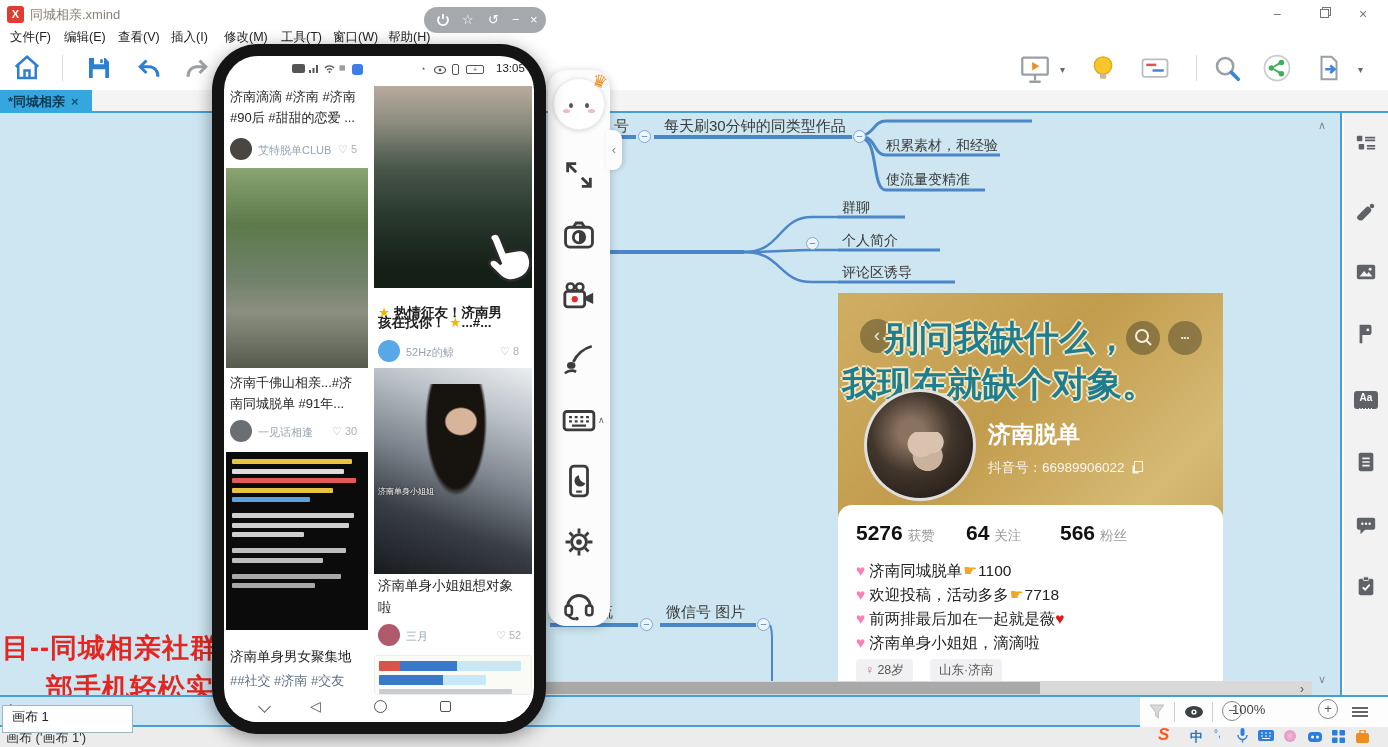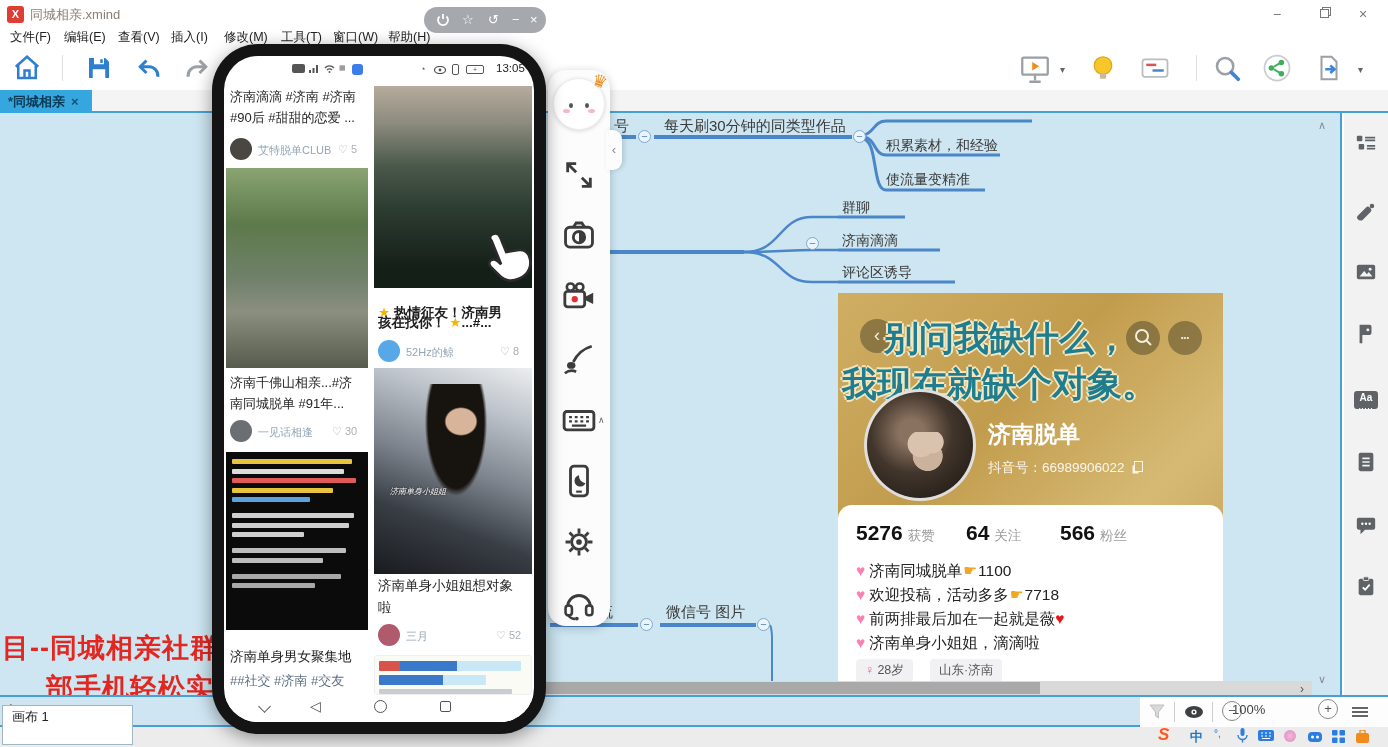--- a/index.html
+++ b/index.html
@@ -63,21 +63,21 @@
   .bio-heart { color:#ff7fb5; margin-right:4px; }
   .bio-pointer { color:#f0a722; margin:0 1px; }
   .bio-red { color:#e01a1a; }
   .tagpill { position:absolute; top:154px; height:23px; background:#f1f1f3; border-radius:4px; color:#555; font-size:12.5px; line-height:23px; padding:0 9px; }
   .female { color:#f06292; margin-right:3px; }
 
   
   #hscroll { left:546px; top:681px; width:766px; height:14px; background:#d9d9d9; }
   #hthumb { left:0; top:1px; width:494px; height:12px; background:#a9a9a9; }
   #bottomstrip { left:0; top:695px; width:1388px; height:32px; background:#cfe5f1; border-top:2px solid #45a0d8; border-bottom:2px solid #45a0d8; }
-  #sheettab { left:2px; top:8px; width:131px; height:40px; background:#fff; border:1px solid #9fb6c4; font-size:13px; color:#222; line-height:22px; padding-left:9px; }
+  #sheettab { left:2px; top:8px; width:131px; height:28px; background:#fff; border:1px solid #9fb6c4; font-size:13px; color:#222; line-height:22px; padding-left:9px; }
   #zoompanel { left:1140px; top:0px; width:248px; height:30px; background:#fdfdfd; }
   .zsep { position:absolute; top:5px; width:1px; height:20px; background:#ccc; }
   .zbtn { position:absolute; top:4px; width:20px; height:20px; border:1px solid #888; border-radius:50%; text-align:center; line-height:18px; font-size:13px; color:#555; }
   #zoomval { position:absolute; left:1232px; top:702px; font-size:13px; color:#444; }
   #hamb { left:1352px; top:707px; width:16px; height:10px; border-top:2px solid #666; border-bottom:2px solid #666; }
   #hamb::after { content:""; position:absolute; left:0; top:2px; width:16px; height:2px; background:#666; }
   #statusbar { left:0; top:727px; width:1388px; height:20px; background:#ececec; font-size:13px; color:#333; }
   #status-text { left:6px; top:2px; }
   .tbi { position:absolute; top:1px; font-size:13px; }
 
@@ -234,21 +234,21 @@
       <path d="M550 512 H638" stroke="#4a86c8" stroke-width="4" fill="none"></path>
       <path d="M660 512 H756" stroke="#4a86c8" stroke-width="4" fill="none"></path>
       <path d="M770 512 C772 516 772 520 772 526 V582" stroke="#4a86c8" stroke-width="2" fill="none"></path>
     </svg>
 
     <div class="mnode" style="left:614px; top:4px;">号</div>
     <div class="mnode" style="left:664px; top:4px;">每天刷30分钟的同类型作品</div>
     <div class="mnode small" style="left:886px; top:24px;">积累素材，和经验</div>
     <div class="mnode small" style="left:886px; top:58px;">使流量变精准</div>
     <div class="mnode small" style="left:842px; top:86px;">群聊</div>
-    <div class="mnode small" style="left:842px; top:119px;">济南滴滴</div>
+    <div class="mnode small" style="left:842px; top:119px;">个人简介</div>
     <div class="mnode small" style="left:842px; top:151px;">评论区诱导</div>
     <div class="mnode" style="left:598px; top:490px;">流</div>
     <div class="mnode" style="left:666px; top:490px;">微信号 图片</div>
 
     <div class="collapse" style="left:638px; top:17px;">−</div>
     <div class="collapse" style="left:853px; top:17px;">−</div>
     <div class="collapse" style="left:806px; top:124px;">−</div>
     <div class="collapse" style="left:640px; top:505px;">−</div>
     <div class="collapse" style="left:757px; top:505px;">−</div>
 
@@ -495,21 +495,21 @@
         </div>
       <div class="feed-cap" style="left:154px; top:248px;"><span style="color:#f2b705;">★</span> <span>热情征友！济南男</span></div>
       <div class="feed-cap" style="left:154px; top:258px;"><span>孩在找你！</span> <span style="color:#f2b705;">★</span><span>...#...</span></div>
       <div class="avatar" style="left:154px; top:284px; background:#58a8e8;"></div>
       <div class="uname" style="left:182px; top:289px;">52Hz的鲸</div>
       <div class="likes" style="left:276px; top:289px;"><span>♡</span> <span>8</span></div>
 
       <div class="thumb" id="thumb-car" style="left:150px; top:312px; width:158px; height:206px;">
         <div id="car-hair"></div>
           <div id="car-face"></div>
-        <div class="thumb-overlay" style="left:16px; top:118px;font-style:italic;">济南单身小姐姐</div>
+        <div class="thumb-overlay" style="left:4px; top:118px;">济南单身小姐姐</div>
       </div>
       <div class="feed-cap" style="left:154px; top:521px; font-weight:normal;">济南单身小姐姐想对象</div>
       <div class="feed-cap" style="left:154px; top:543px; font-weight:normal;">啦</div>
       <div class="avatar" style="left:154px; top:568px; background:#b05a6e;"></div>
       <div class="uname" style="left:182px; top:573px;">三月</div>
       <div class="likes" style="left:272px; top:573px;"><span>♡</span> <span>52</span></div>
 
       <div class="thumb" id="banner" style="left:150px; top:599px; width:158px; height:40px;">
         <div class="ban-row" style="width:96%; background:linear-gradient(90deg,#d8534a 0 15%,#3a78c9 15% 55%,#c9e8f7 55% 100%);"></div>
         <div class="ban-row" style="width:72%; background:linear-gradient(90deg,#3a78c9 0 60%,#c9e8f7 60% 100%);"></div>

